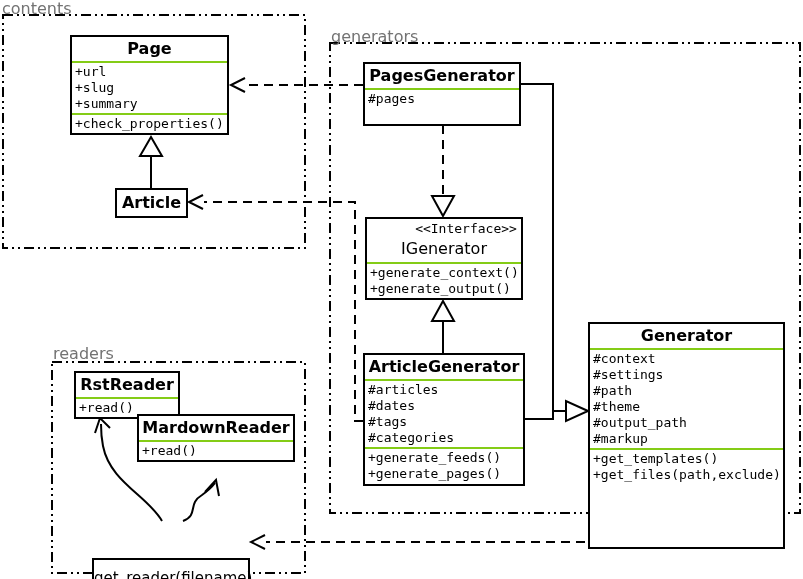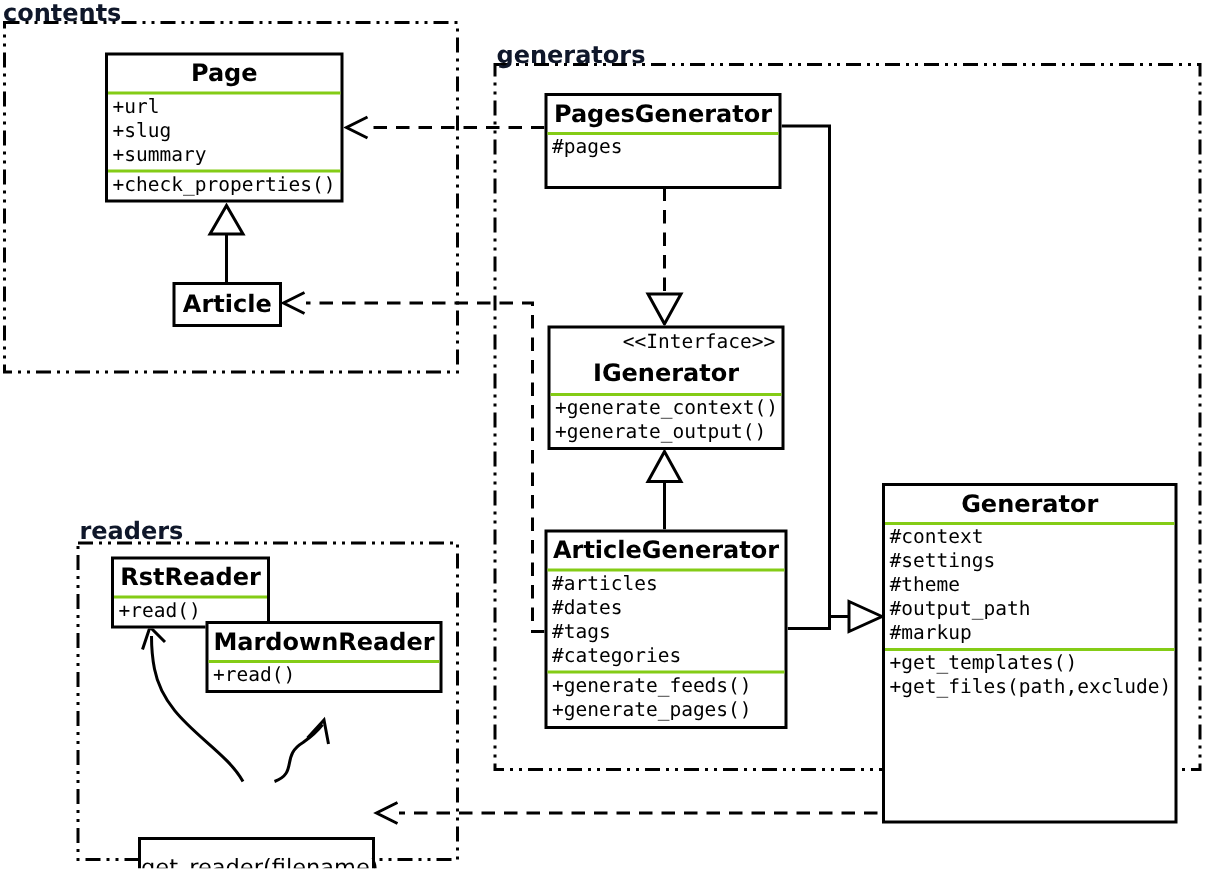--- a/index.html
+++ b/index.html
@@ -1,26 +1,26 @@
 <!DOCTYPE html>
 <html><head>
 <meta charset="utf-8">
 <style>
   html,body{margin:0;padding:0;background:#fff;}
   #canvas{position:relative;width:803px;height:579px;background:#fff;overflow:hidden;
           font-family:"DejaVu Sans",sans-serif;color:#000;}
   #wires{position:absolute;left:0;top:0;width:803px;height:579px;}
-  .pkg-label{position:absolute;font-size:16px;line-height:16px;color:#0f172a;white-space:nowrap;font-weight:bold;}
+  .pkg-label{position:absolute;font-size:16px;line-height:16px;color:#737373;white-space:nowrap;}
   .uml-class{position:absolute;box-sizing:border-box;border:2px solid #000;background:#fff;
              display:flex;flex-direction:column;}
   .uml-title{height:24px;line-height:24px;text-align:center;font-weight:bold;font-size:16px;
              white-space:nowrap;overflow:hidden;}
   .uml-title2{height:42px;text-align:center;padding-top:2px;}
   .stereo{font-family:"DejaVu Sans Mono",monospace;font-size:13px;line-height:16px;font-weight:normal;padding-left:44px;}
-  .iname{font-weight:bold;font-size:16px;line-height:23px;}
+  .iname{font-weight:normal;font-size:16px;line-height:23px;}
   .uml-sec{border-top:2px solid #84cc16;padding:1px 3px;}
   .m{height:16px;line-height:16px;font-family:"DejaVu Sans Mono",monospace;font-size:13px;
      white-space:nowrap;overflow:hidden;}
   .plain-node{position:absolute;box-sizing:border-box;border:2px solid #000;background:#fff;
               text-align:left;font-size:15px;margin-top:37px;}
   .title-only{height:26px;line-height:26px;}
 </style>
 </head>
 <body>
 
@@ -133,20 +133,21 @@
       <div class="m">+generate_feeds()</div>
       <div class="m">+generate_pages()</div>
     </div>
   </div>
 
   <div class="uml-class" style="left:588px;top:322px;width:197px;height:227px;">
     <div class="uml-title">Generator</div>
     <div class="uml-sec">
       <div class="m">#context</div>
       <div class="m">#settings</div>
+      <div class="m">#path</div>
       <div class="m">#theme</div>
       <div class="m">#output_path</div>
       <div class="m">#markup</div>
     </div>
     <div class="uml-sec">
       <div class="m">+get_templates()</div>
       <div class="m">+get_files(path,exclude)</div>
     </div>
   </div>
 

